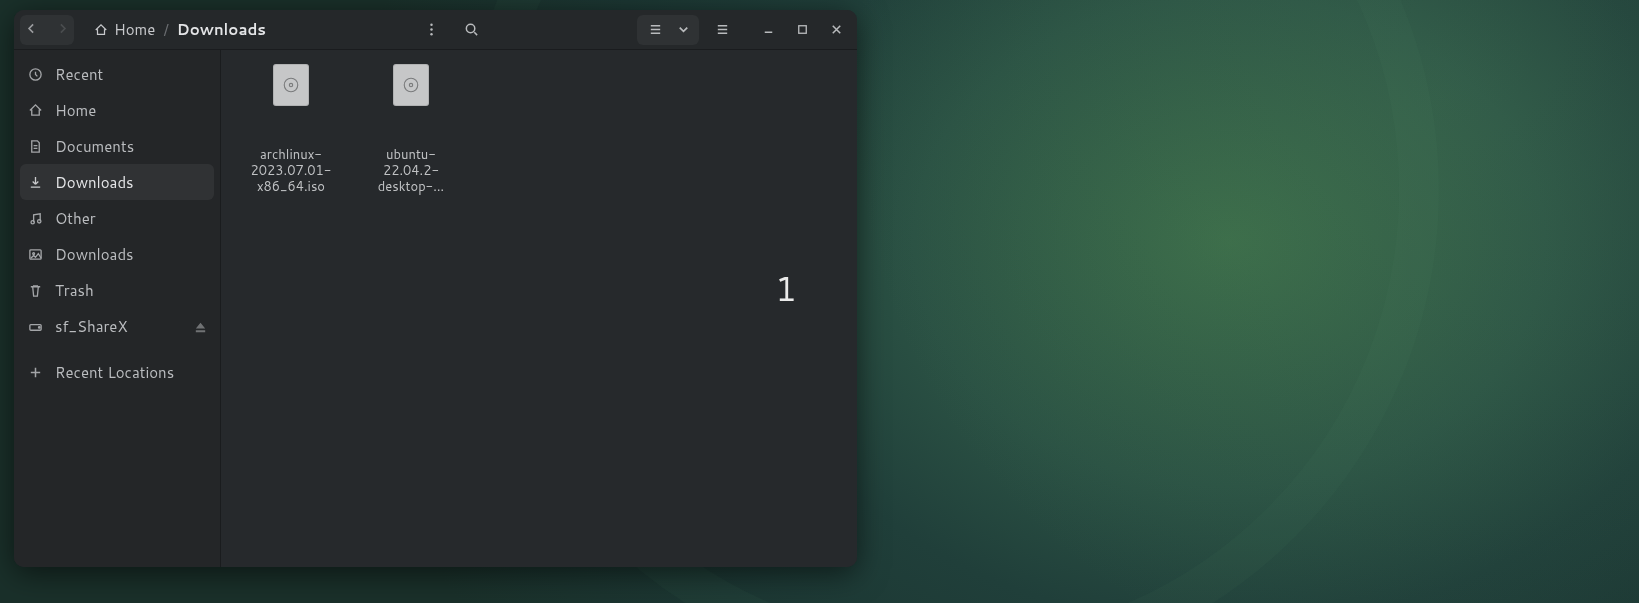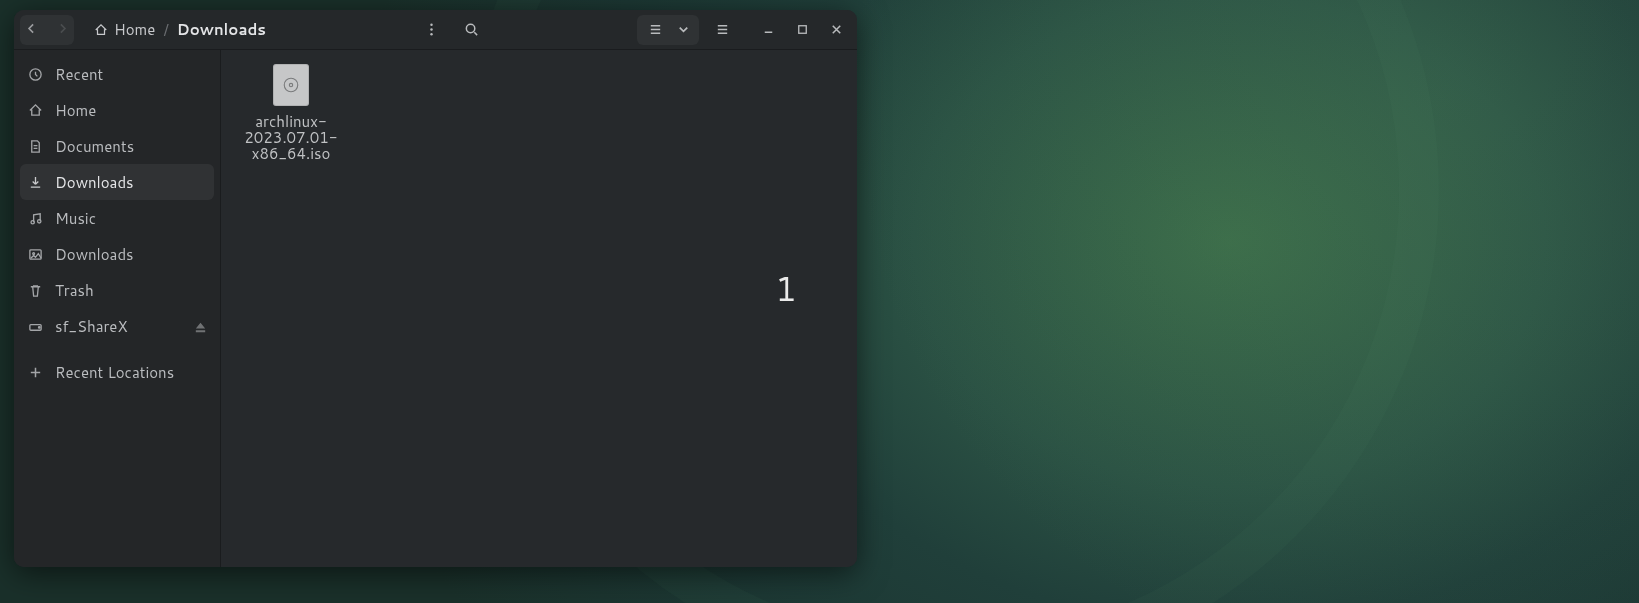--- a/index.html
+++ b/index.html
@@ -169,25 +169,26 @@
     border-radius: 3px;
     display: flex;
     align-items: center;
     justify-content: center;
     color: #6a6b6c;
     font-size: 9px;
     margin-bottom: 8px;
     box-shadow: inset 0 0 0 1px rgba(0,0,0,0.1);
   }
   .file-label {
-    font-size: 15px;
+    font-size: 13px;
     line-height: 16px;
     color: #c0c2c4;
     max-width: 100px;
     overflow-wrap: break-word;
+    margin-top: 32px;
   }
 </style>
 </head>
 <body>
 <div class="desktop-bg"></div>
 
 <div class="overlay-num">1</div>
 
 <div class="window">
 
@@ -310,21 +311,21 @@
             <span>Downloads</span>
           </div>
           <div class="side-item">
             <span style="width: 15px; height: 15px; display: inline-flex;">
               <svg viewBox="0 0 16 16" fill="none" stroke="currentColor" stroke-width="1.4">
                 <path d="M6 12V4l7-1v8"></path>
                 <circle cx="5" cy="12" r="1.8"></circle>
                 <circle cx="12" cy="11" r="1.8"></circle>
               </svg>
             </span>
-            <span>Music</span>
+            <span>Other</span>
           </div>
           <div class="side-item">
             <span style="width: 15px; height: 15px; display: inline-flex;">
               <svg viewBox="0 0 16 16" fill="none" stroke="currentColor" stroke-width="1.4">
                 <rect x="2" y="3" width="12" height="10" rx="1"></rect>
                 <circle cx="6" cy="7" r="1"></circle>
                 <path d="M3 12l3-3 2 2 3-4 3 5"></path>
               </svg>
             </span>
             <span>Downloads</span>
@@ -364,15 +365,24 @@
     <div class="filepane" id="filepane">
         <div class="file">
           <div class="file-icon">
             <svg width="18" height="18" viewBox="0 0 16 16" fill="none" stroke="#7a7b7c" stroke-width="1">
               <circle cx="8" cy="8" r="6"></circle>
               <circle cx="8" cy="8" r="1.5"></circle>
             </svg>
           </div>
           <div class="file-label">archlinux-2023.07.01-x86_64.iso</div>
         </div>
+        <div class="file">
+          <div class="file-icon">
+            <svg width="18" height="18" viewBox="0 0 16 16" fill="none" stroke="#7a7b7c" stroke-width="1">
+              <circle cx="8" cy="8" r="6"></circle>
+              <circle cx="8" cy="8" r="1.5"></circle>
+            </svg>
+          </div>
+          <div class="file-label">ubuntu-22.04.2-desktop-…</div>
+        </div>
       </div>
   </div>
 </div>
 
 </body></html>

